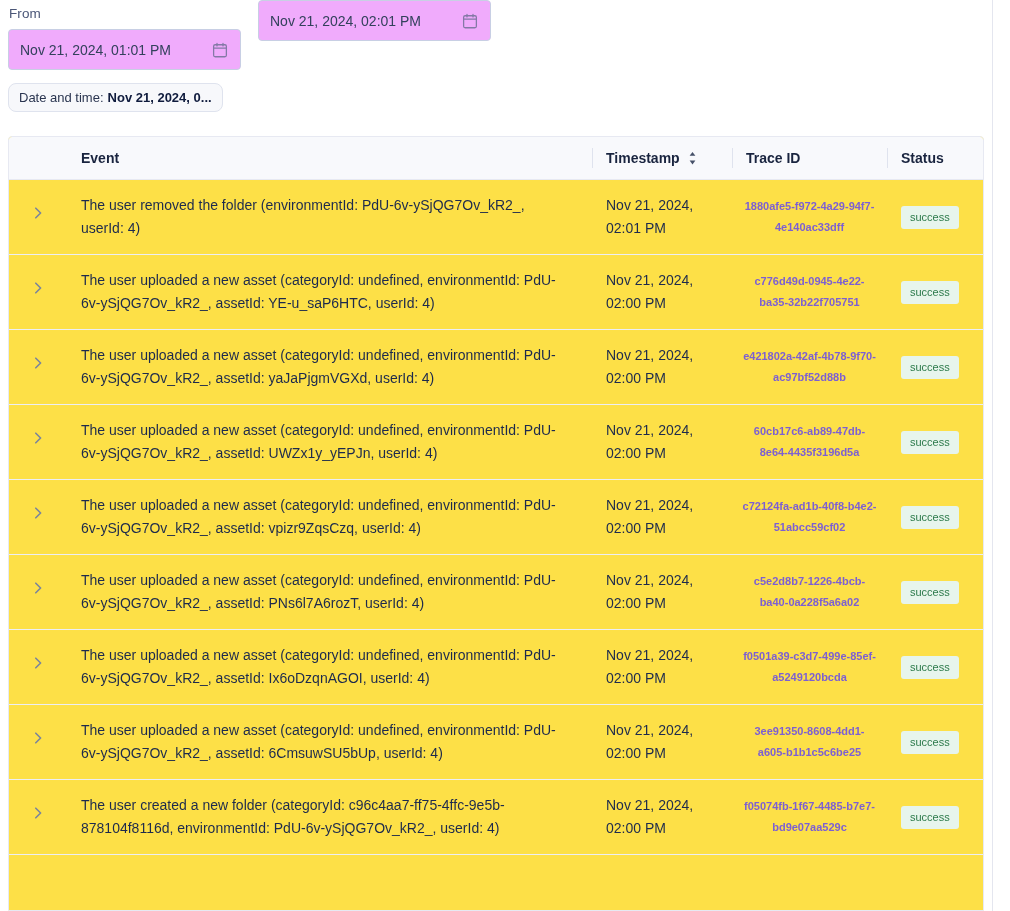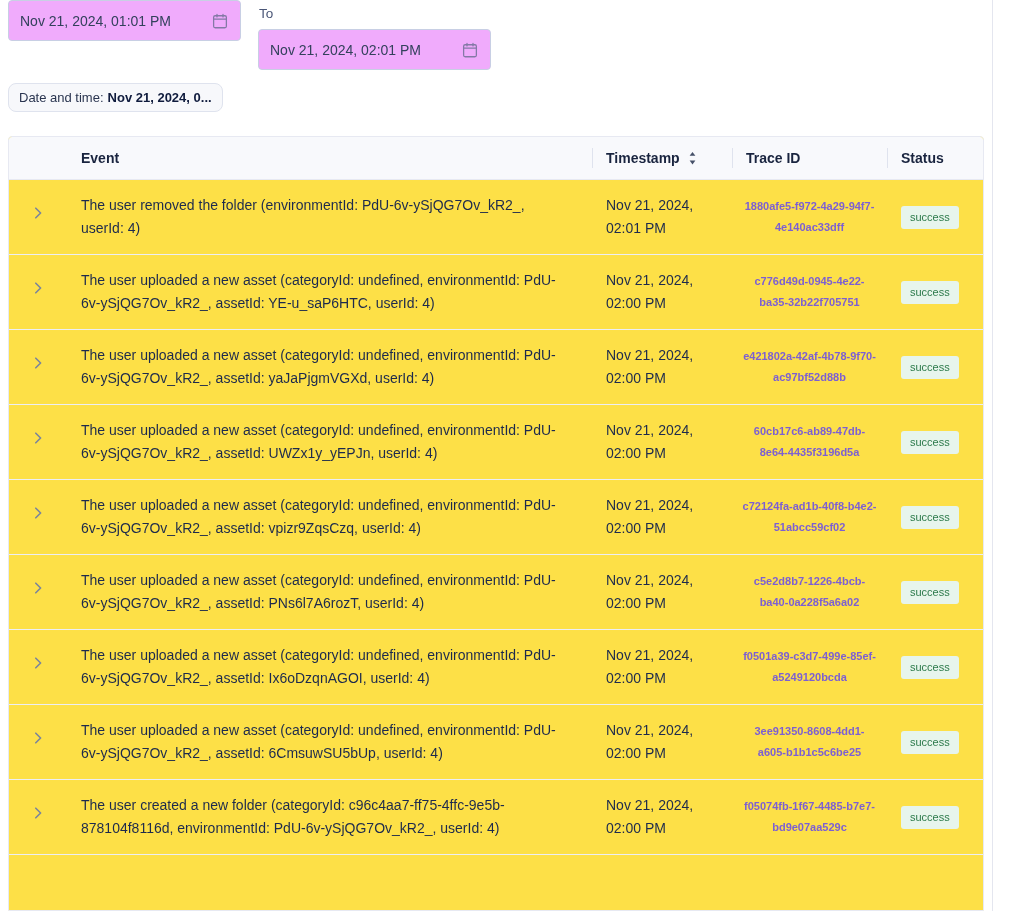--- a/index.html
+++ b/index.html
@@ -109,33 +109,33 @@
 <body>
 
 <div class="page">
 
   <div class="pane-rule"></div>
 
   <div class="topbar">
     <div class="dt-row">
 
       <div class="dt-field">
+        <div class="dt-label">From</div>
         <div class="dt-input">
           <span class="val">Nov 21, 2024, 01:01 PM</span>
           <span class="cal-ico">
             <svg viewBox="0 0 24 24" fill="none" stroke="#5b6686" stroke-width="1.7" stroke-linecap="round">
               <rect x="3.5" y="5" width="17" height="16" rx="2"></rect>
               <path d="M3.5 9.5h17M8 3.2v3.4M16 3.2v3.4"></path>
             </svg>
           </span>
         </div>
       </div>
 
       <div class="dt-field to">
-        <div class="dt-label">To</div>
         <div class="dt-input">
           <span class="val">Nov 21, 2024, 02:01 PM</span>
           <span class="cal-ico">
             <svg viewBox="0 0 24 24" fill="none" stroke="#5b6686" stroke-width="1.7" stroke-linecap="round">
               <rect x="3.5" y="5" width="17" height="16" rx="2"></rect>
               <path d="M3.5 9.5h17M8 3.2v3.4M16 3.2v3.4"></path>
             </svg>
           </span>
         </div>
       </div>

